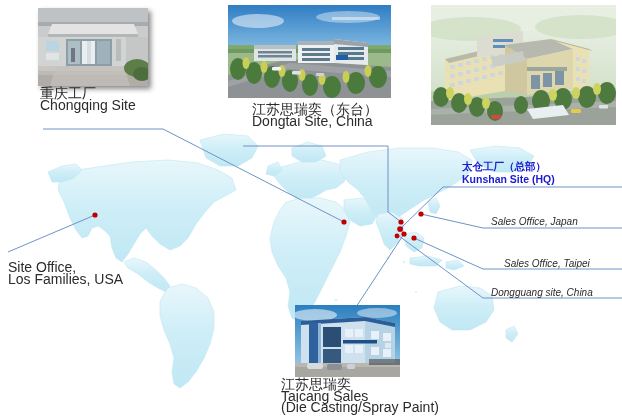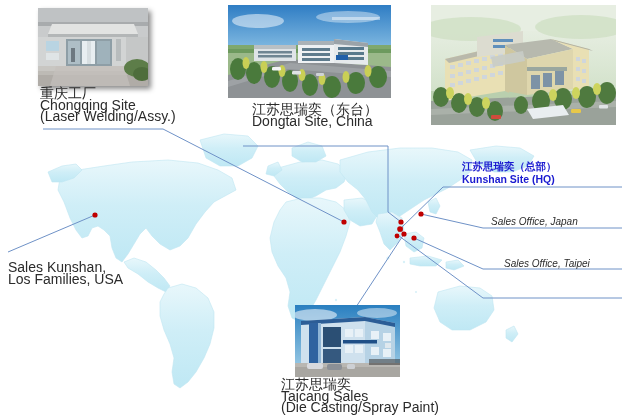--- a/index.html
+++ b/index.html
@@ -429,40 +429,40 @@
 
       <rect x="12" y="58" width="16" height="6" rx="2" fill="#d8dade"></rect>
       <rect x="32" y="59" width="15" height="6" rx="2" fill="#8c9096"></rect>
       <rect x="52" y="59" width="8" height="5" rx="1.5" fill="#cdd0d4"></rect>
     </svg>
   </div>
 
   <div class="label" style="left:40px;top:88px;">
     <span class="ln cjk">重庆工厂</span>
     <span class="ln">Chongqing Site</span>
-    <span class="ln">(Laser Welding/Assy.)</span>
   </div>
 
   <div class="label" style="left:252px;top:104px;">
     <span class="ln cjk">江苏思瑞奕（东台）</span>
     <span class="ln">Dongtai Site, China</span>
   </div>
 
   <div class="label-hq" style="left:462px;top:160px;">
-    <span class="ln cjk">江苏思瑞奕（总部）</span>
+    <span class="ln cjk">太仓工厂（总部）</span>
     <span class="ln">Kunshan Site (HQ)</span>
   </div>
 
   <div class="label" style="left:281px;top:379px;">
     <span class="ln cjk">江苏思瑞奕</span>
     <span class="ln">Taicang Sales</span>
     <span class="ln">(Die Casting/Spray Paint)</span>
   </div>
 
   <div class="label" style="left:8px;top:262px;">
-    <span class="ln">Sales Kunshan,</span>
+    <span class="ln">Site Office,</span>
     <span class="ln">Los Families, USA</span>
   </div>
 
   <div class="side-label" style="left:491px;top:216px;">Sales Office, Japan</div>
   <div class="side-label" style="left:504px;top:258px;">Sales Office, Taipei</div>
+  <div class="side-label" style="left:491px;top:287px;">Dongguang site, China</div>
 
 </div>
 
 </body></html>

